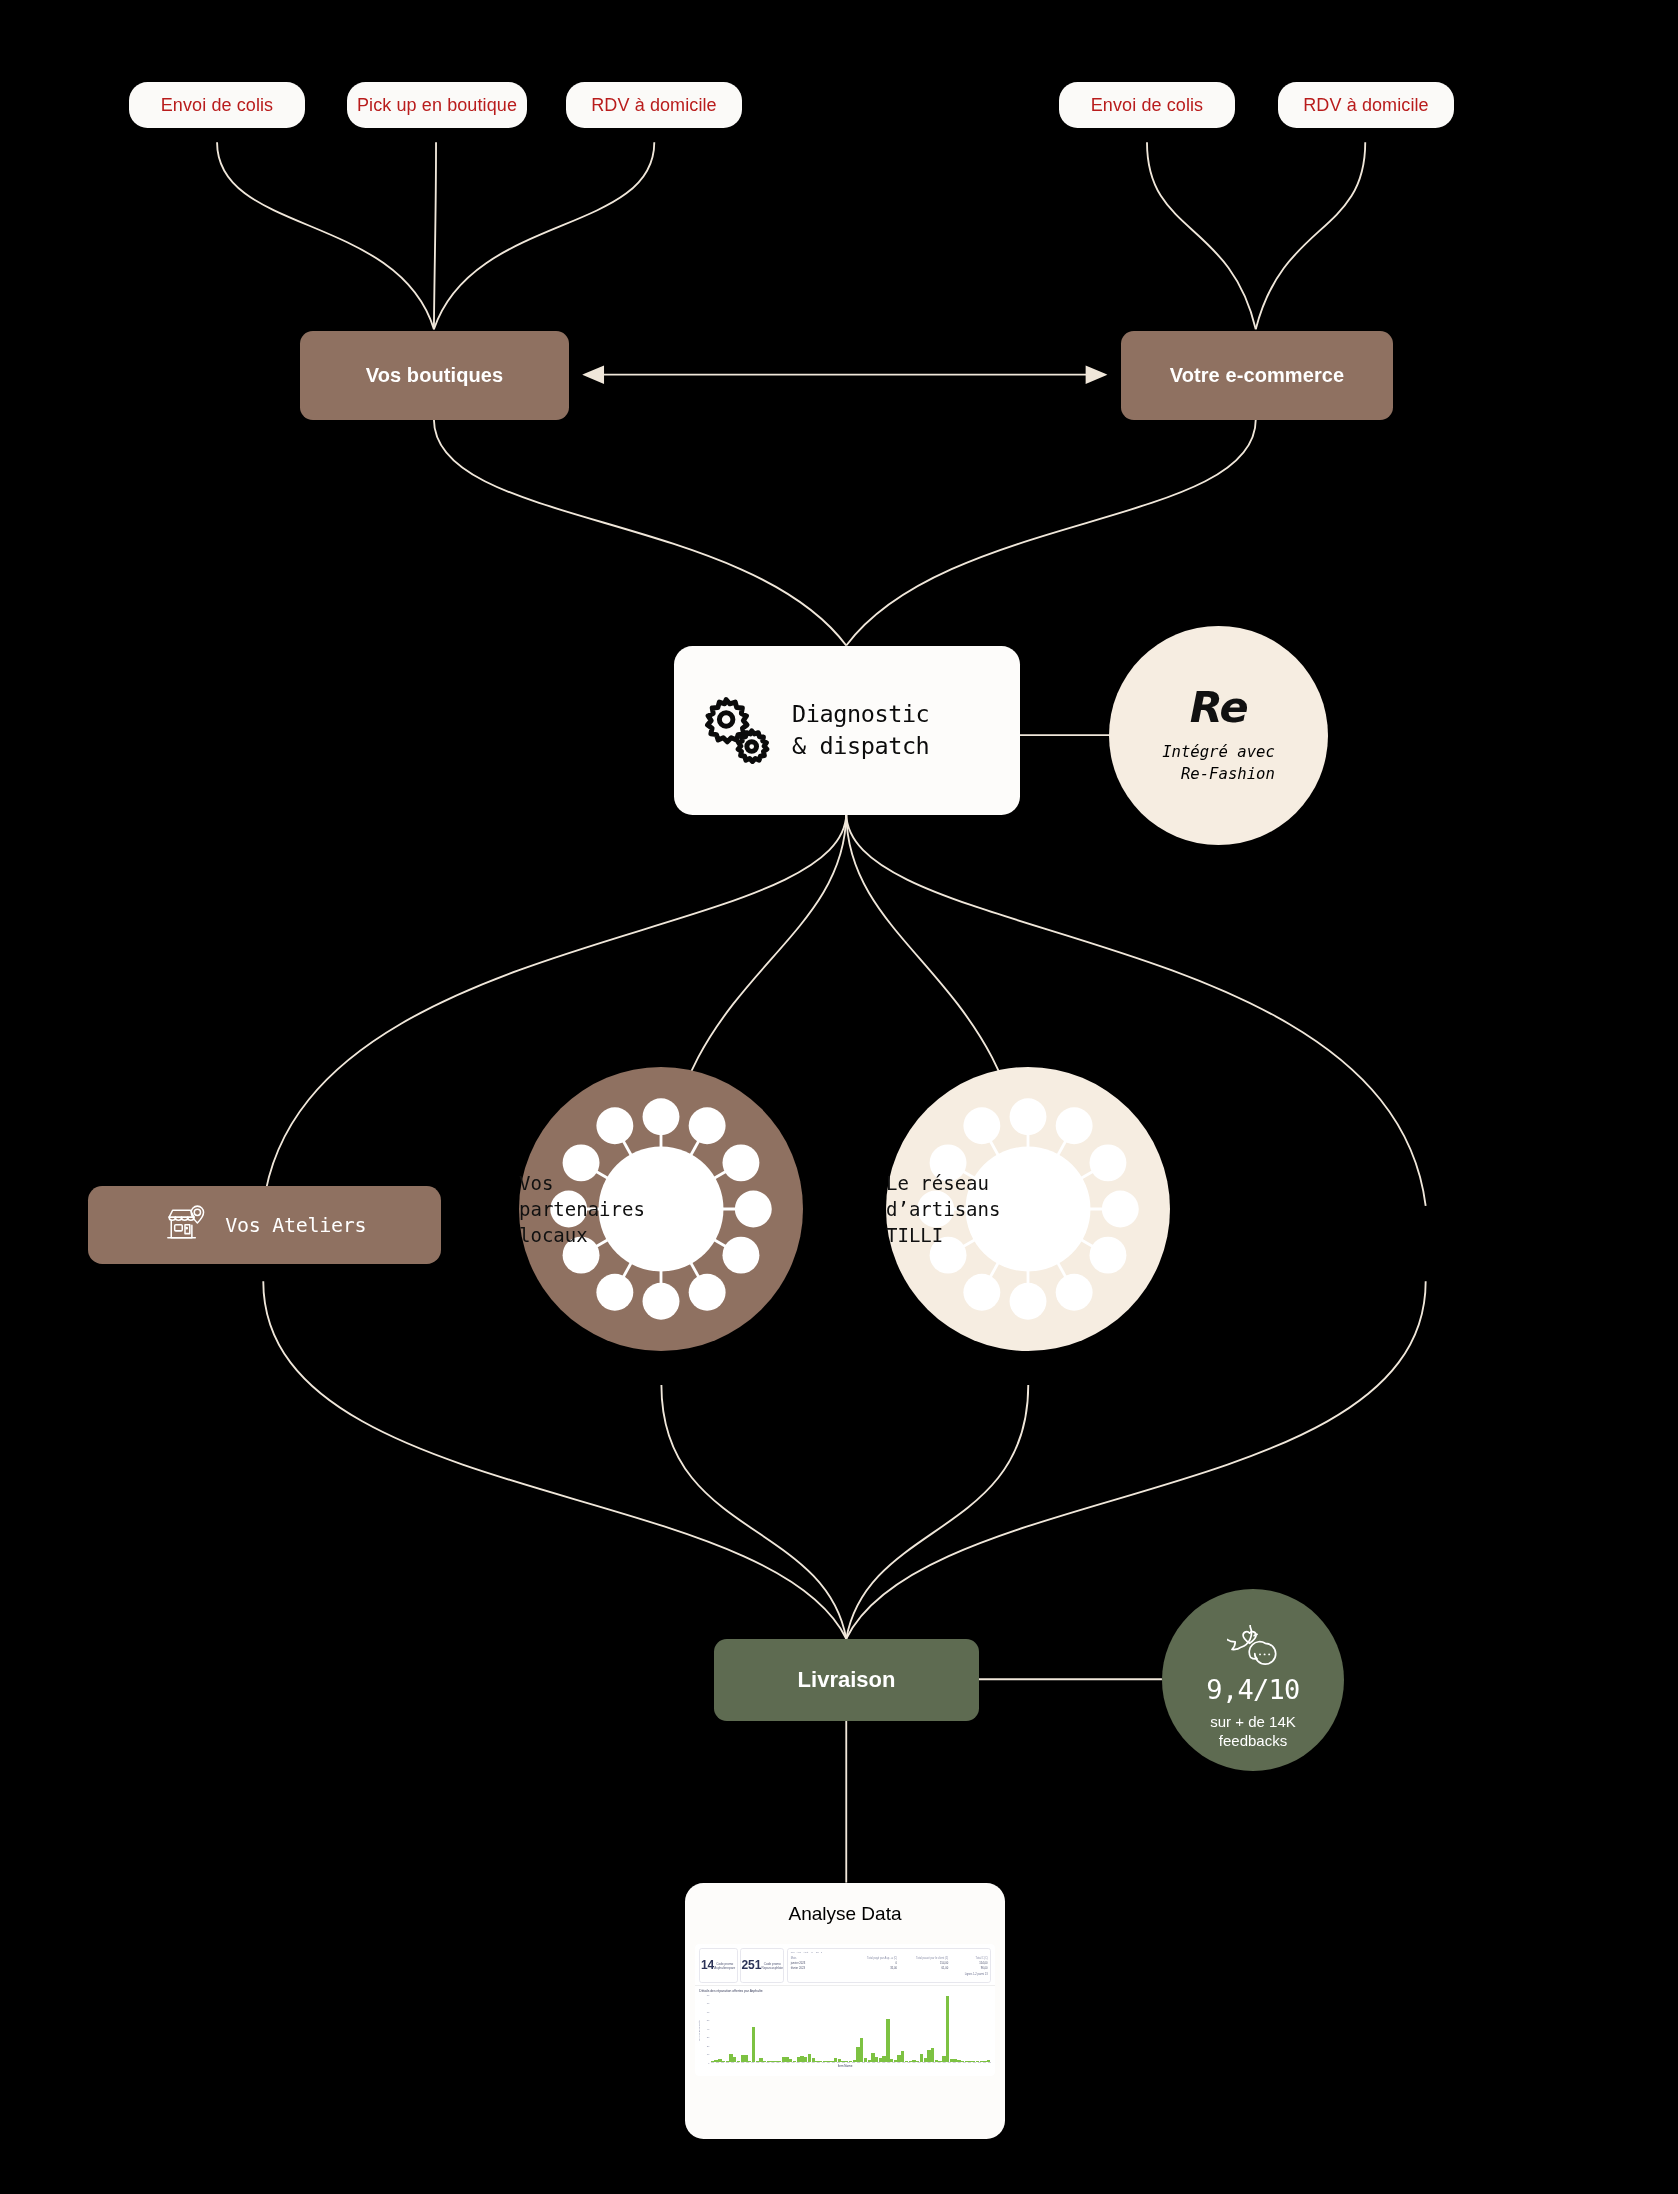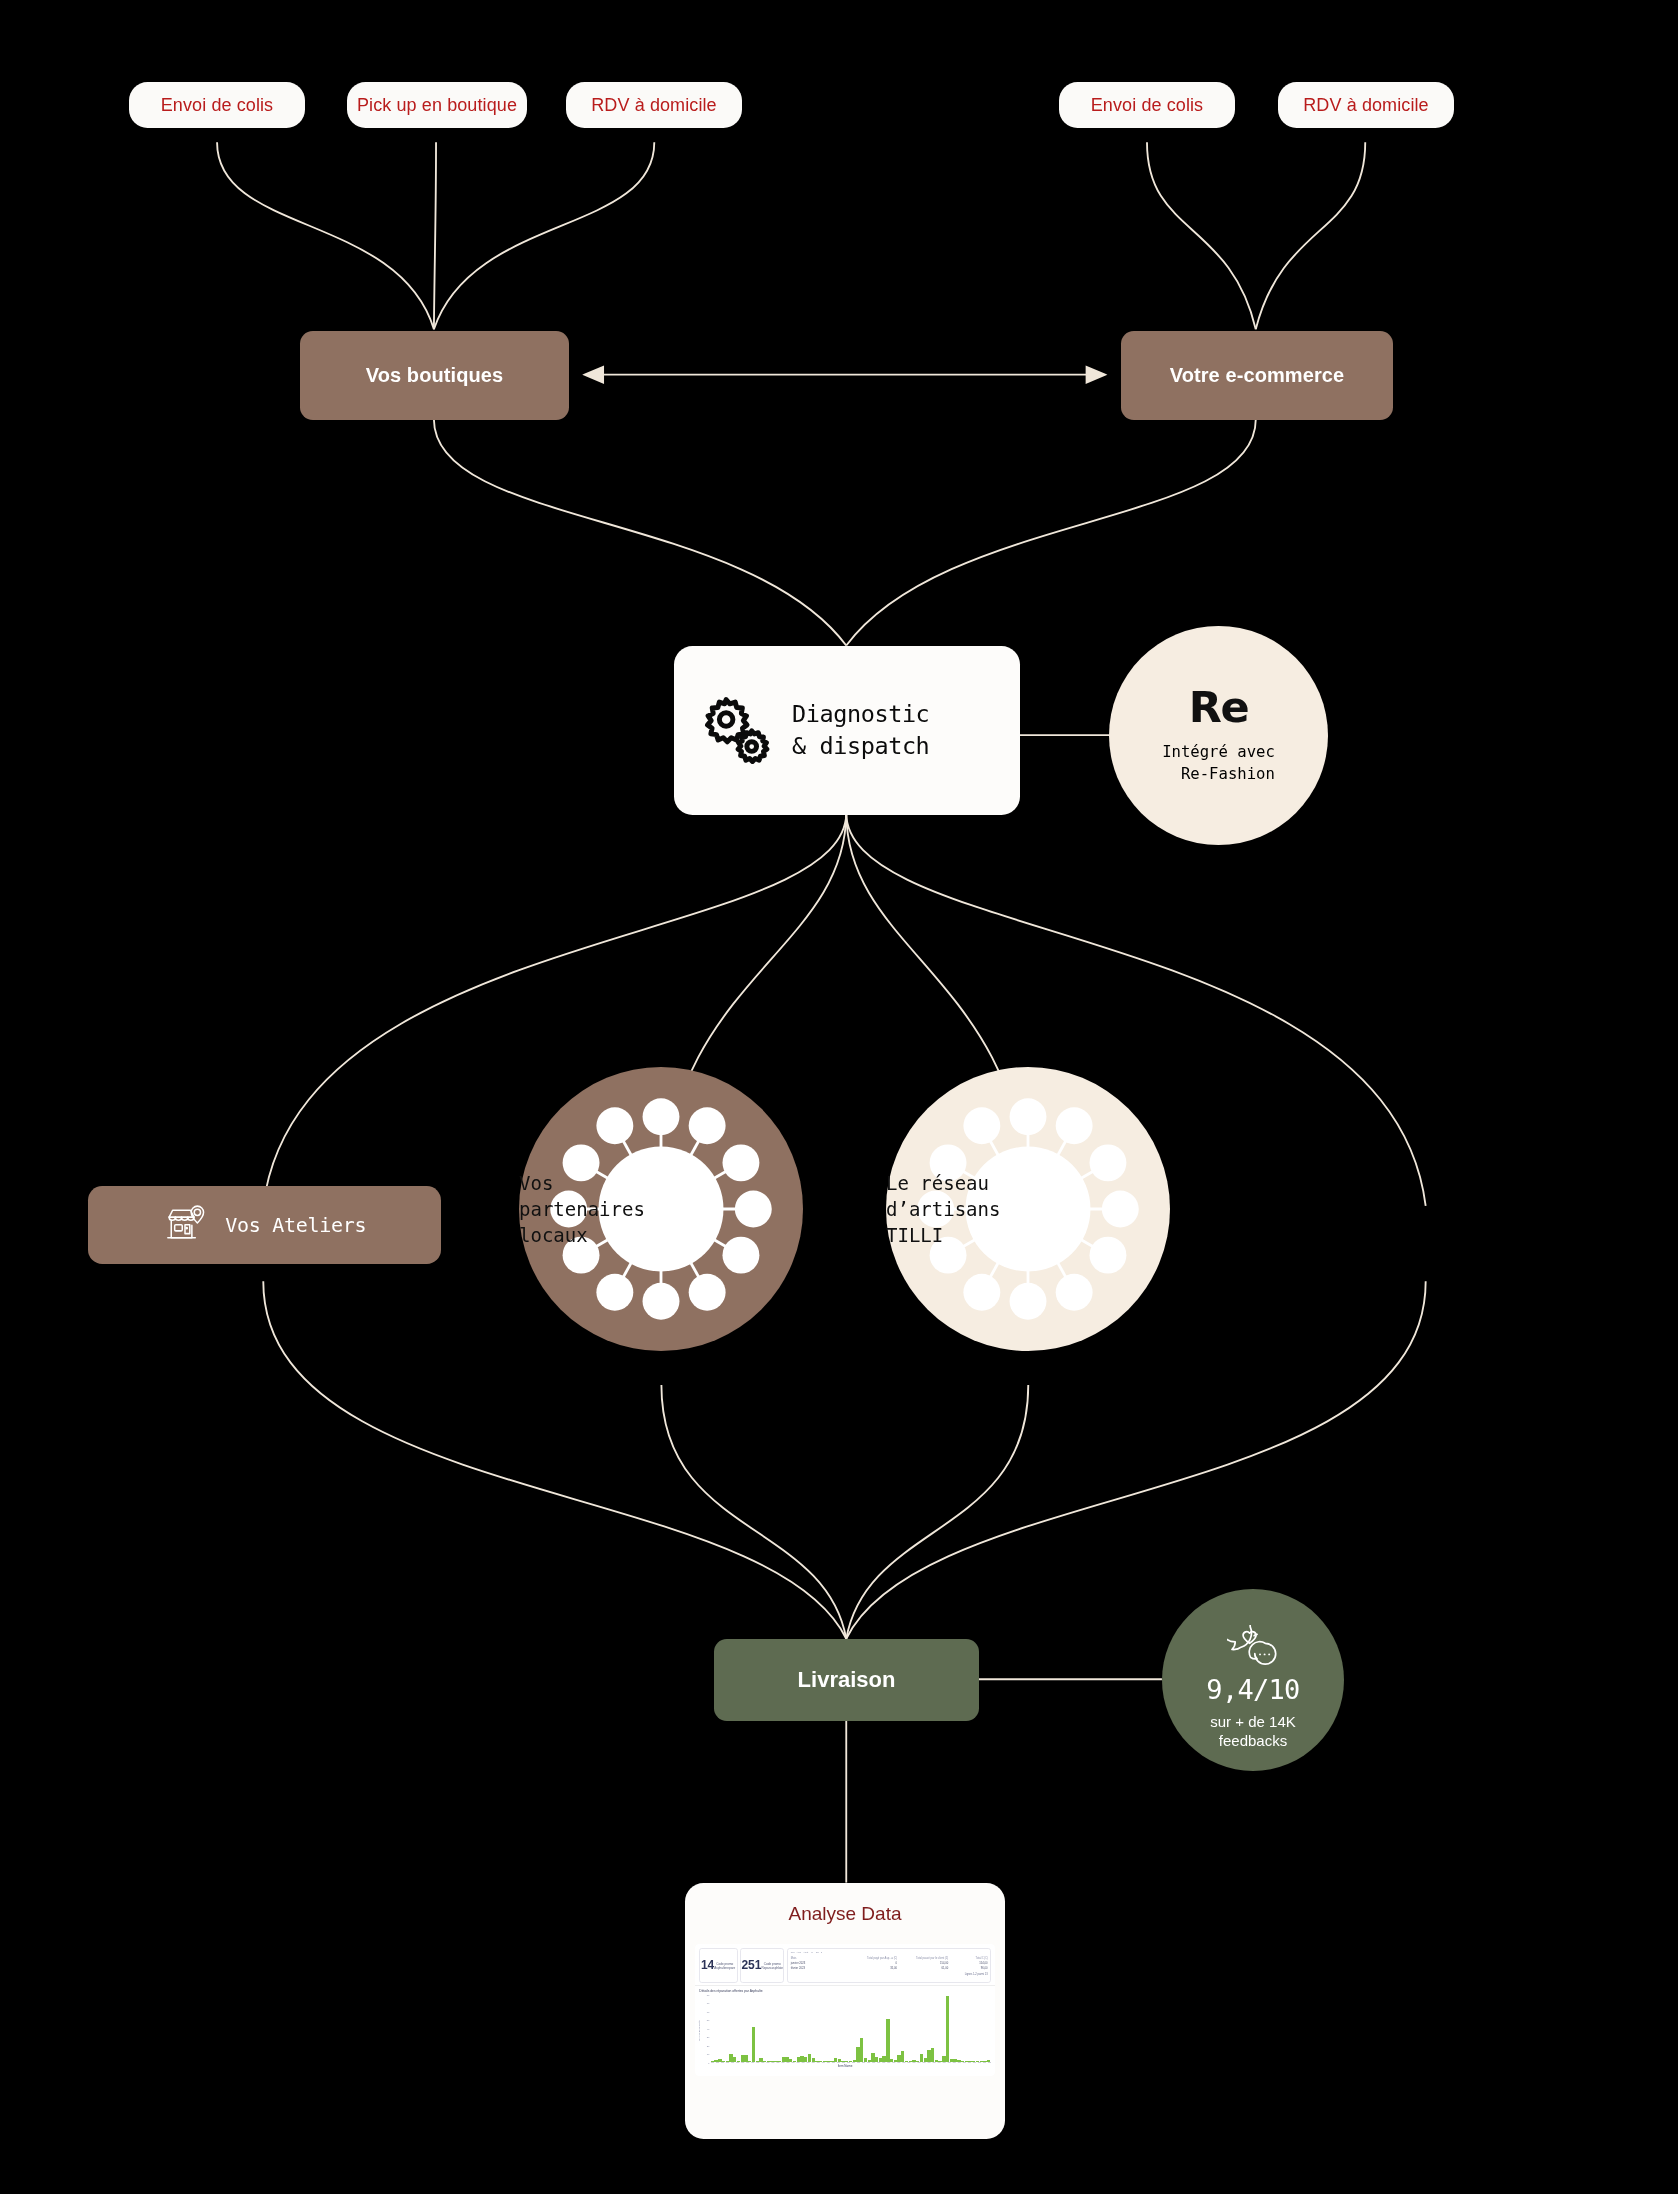--- a/index.html
+++ b/index.html
@@ -58,21 +58,21 @@
   
   .circ-rate{background:#5E6B51;border-radius:50%;flex-direction:column;}
   .rate-score{font-family:"DejaVu Sans Mono","Liberation Mono",monospace;
               font-size:27px;color:#fff;letter-spacing:-0.7px;line-height:1;margin-top:2.8px;}
   .rate-sub{font-size:15px;color:#fff;text-align:center;line-height:1.3;margin-top:8.5px;}
 
   
   .card-data{background:#FDFCFA;border-radius:18.5px;overflow:hidden;
              display:block;box-sizing:border-box;}
   .data-title{height:61px;display:flex;align-items:center;justify-content:center;
-              font-size:19px;color:#7f1d1d;}
+              font-size:19px;color:#000000;}
   .dash{margin:0 10px;background:#fff;border-radius:4.3px;height:132px;position:relative;
         overflow:hidden;}
   .dash-top{display:flex;gap:2.8px;padding:4.3px 3.6px 1.4px 3.6px;height:40px;box-sizing:border-box;}
   .kpi{border:0.7px solid #e7e7ee;border-radius:2.8px;flex:0 0 37px;display:flex;
        align-items:center;justify-content:center;}
   .kpi-num{font-size:12px;font-weight:700;color:#2c3357;line-height:1;}
   .kpi-lab{font-size:3.1px;color:#555a77;text-align:center;line-height:1.25;margin-top:2.1px;}
   .tbl{flex:1;border:0.7px solid #e7e7ee;border-radius:2.8px;padding:2.1px 2.8px;overflow:hidden;}
   .tbl-chips{display:flex;gap:2.1px;margin-bottom:1.4px;}
   .tbl-chips span{font-size:2.4px;color:#8a8fa8;}
@@ -166,21 +166,21 @@
           <circle cx="34" cy="36" r="9.5"></circle>
           <path d="M70 52 l3.8 4.2 5.5 -1.7 1.5 5.6 5.7 .4 -1 5.6 5.2 2.5 -3.2 4.8 3.8 4.3 -4.7 3.4 1.2 5.6 -5.6 1 -1.8 5.5 -5.3 -2.3 -4 4.1 -4 -4.1 -5.3 2.3 -1.8 -5.5 -5.6 -1 1.2 -5.6 -4.7 -3.4 3.8 -4.3 -3.2 -4.8 5.2 -2.5 -1 -5.6 5.7 -.4 1.5 -5.6 5.5 1.7z"></path>
           <circle cx="70" cy="74" r="6.8"></circle>
         </g>
       </svg>
     </span>
     <span class="diag-text">Diagnostic
 &amp; dispatch</span>
   </div>
 
-  <div class="node circ-re" style="left:1109px;top:626px;width:219px;height:219px;">
+  <div class="node circ-re" style="left:1109px;top:626px;width:219px;height:219px;font-style:italic;">
     <span class="re-logo">Re</span>
     <span class="re-cap">Intégré avec
 Re-Fashion</span>
   </div>
 
   <div class="node pill-atelier atelier-brown" style="left:88px;top:1186px;width:353px;height:78px;">
     <span style="flex:0 0 auto;">
       <svg width="44" height="44" viewBox="0 0 64 64">
         <g fill="none" stroke="#FFFFFF" stroke-width="2.2" stroke-linejoin="round" stroke-linecap="round">
           <path d="M9 22 L14 12 H40 L45 22"></path>

